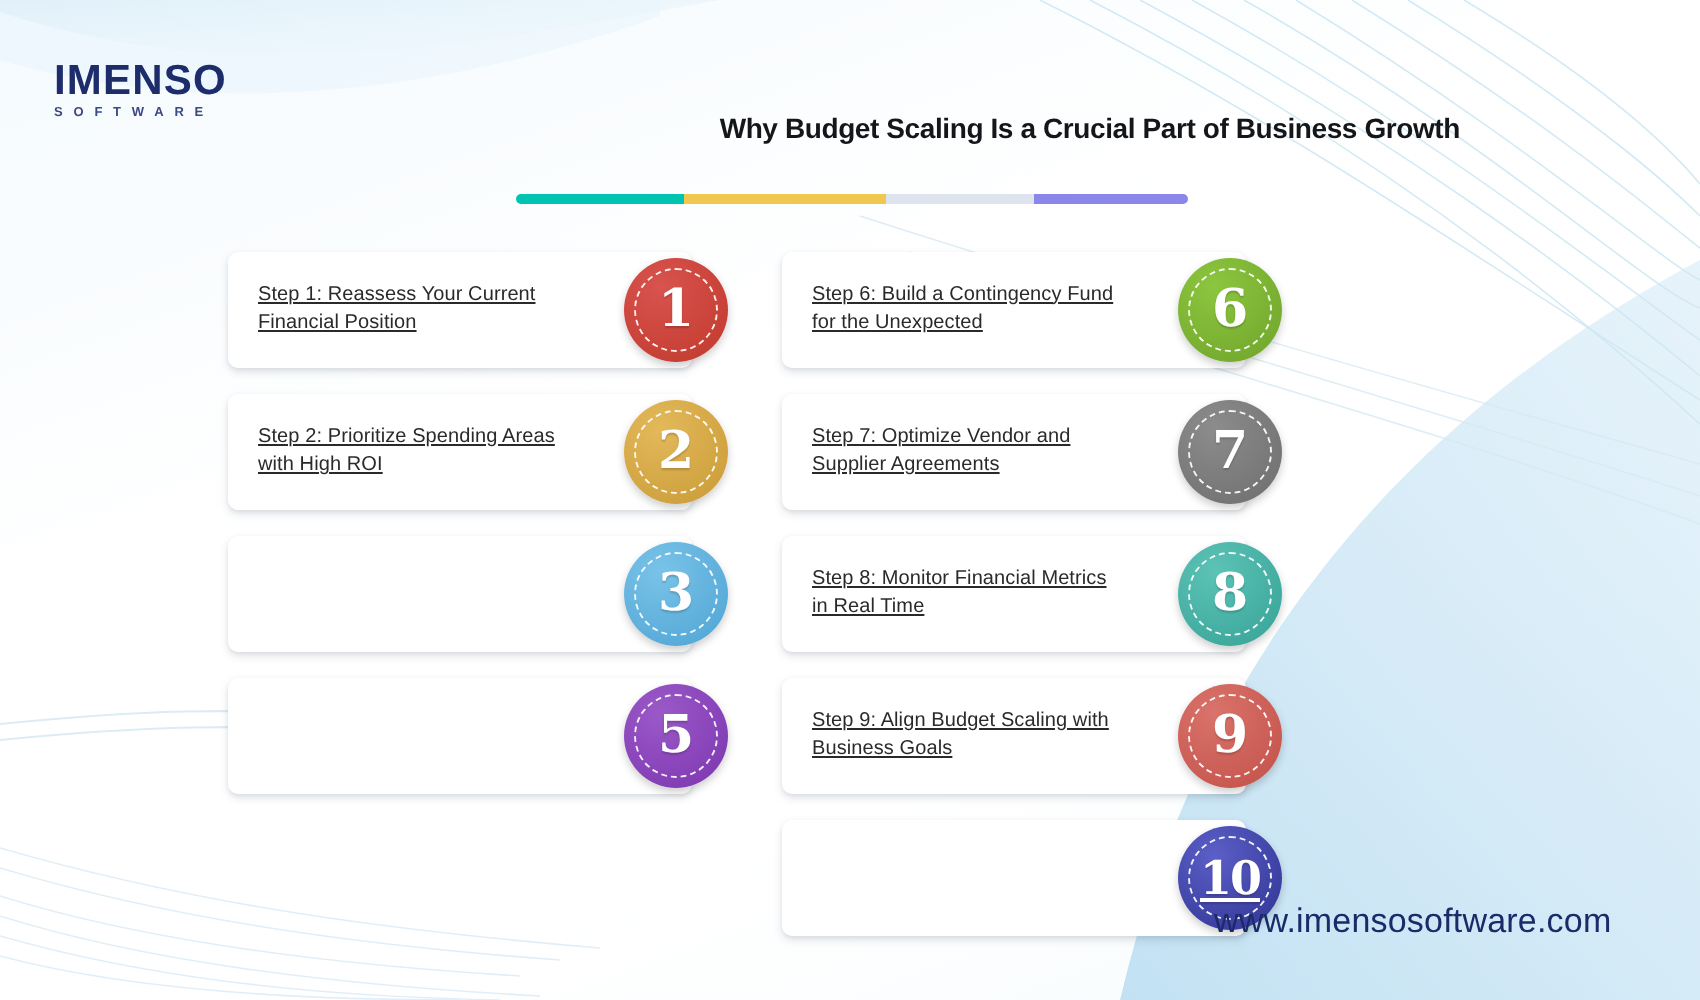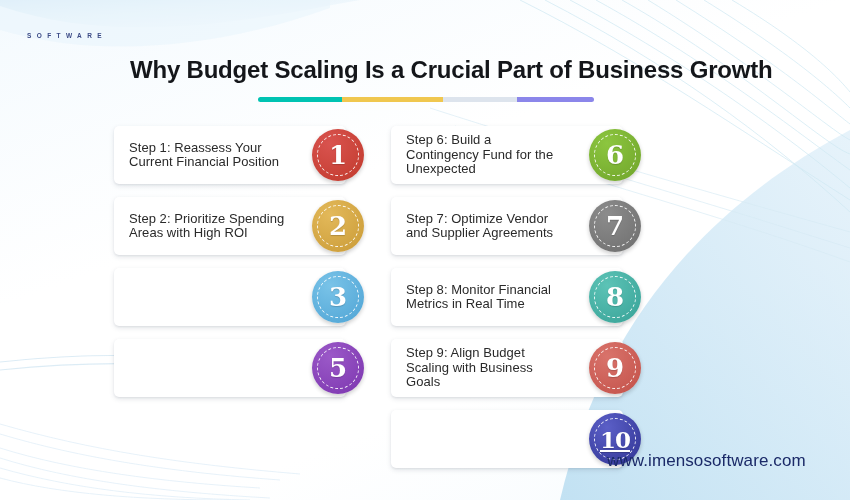--- a/index.html
+++ b/index.html
@@ -58,22 +58,22 @@
     letter-spacing: 5.4px;
     color: #3b4a86;
   }
 
   
   .title {
     position: absolute;
     left: 130px;
     top: 56px;
     width: 600px;
-    text-align: left;
-    font-size: 24px;
+    text-align: right;
+    font-size: 14px;
     font-weight: 700;
     color: #14161a;
     letter-spacing: -0.2px;
     white-space: nowrap;
   }
 
   
   .divider {
     position: absolute;
     left: 258px;
@@ -105,27 +105,28 @@
     margin-bottom: 13px;
     background: #ffffff;
     border-radius: 5px;
     box-shadow: 0 2px 5px rgba(40,55,80,0.13), 0 1px 2px rgba(40,55,80,0.07);
     display: flex;
     align-items: center;
   }
   .card:last-child { margin-bottom: 0; }
 
   .card-text {
-    font-size: 13px;
+    font-size: 10px;
     line-height: 14.5px;
     color: #2a2a2a;
     padding-left: 15px;
     padding-right: 60px;
     font-weight: 400;
     letter-spacing: 0.05px;
+    text-decoration: underline;
   }
 
   
   .badge {
     position: absolute;
     right: -18px;
     top: 50%;
     transform: translateY(-50%);
     width: 52px;
     height: 52px;
@@ -213,20 +214,21 @@
       <path d="M0,448 C70,470 160,482 260,488"></path>
       <path d="M0,458 C70,480 160,492 270,498"></path>
       <path d="M0,468 C70,488 150,498 250,500"></path>
       <path d="M0,478 C60,494 140,500 230,500"></path>
       <path d="M0,434 C80,458 170,472 280,480"></path>
       <path d="M0,424 C90,450 180,464 300,474"></path>
     </g>
   </svg>
 
   <div class="logo">
+    <span class="logo-main">IMENSO</span>
     <span class="logo-sub">SOFTWARE</span>
   </div>
 
   <div class="title">Why Budget Scaling Is a Crucial Part of Business Growth</div>
 
   <div class="divider">
     <span class="seg-0"></span>
     <span class="seg-1"></span>
     <span class="seg-2"></span>
     <span class="seg-3"></span>

